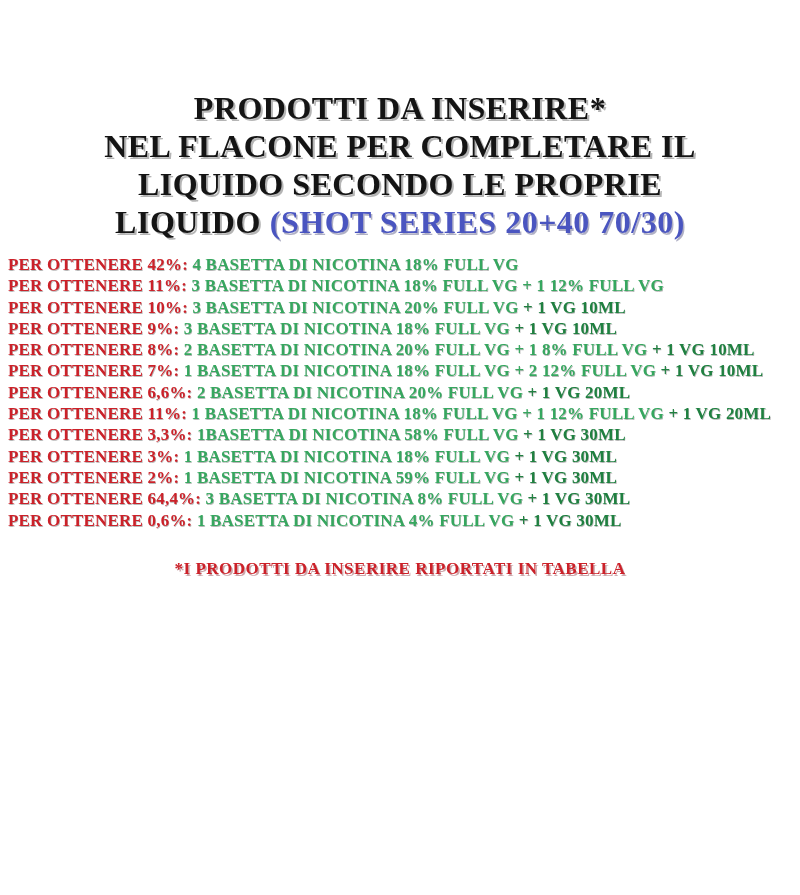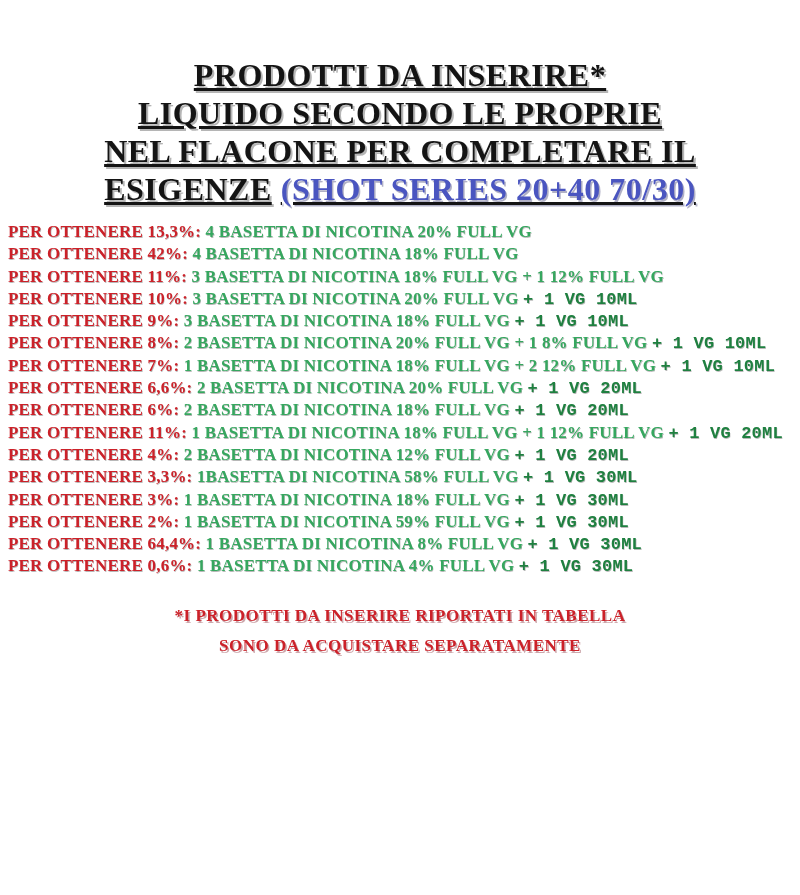--- a/index.html
+++ b/index.html
@@ -15,90 +15,85 @@
   body{
     width:800px;height:895px;
     background:var(--bg);
     overflow:hidden;
     font-family:"Liberation Serif", serif;
     font-weight:bold;
   }
   .page{width:800px;height:895px;position:relative;}
   
   .title{
-    padding-top:56px;
+    padding-top:89px;
     text-align:center;
     font-size:32px;
     line-height:38px;
     color:var(--black);
     letter-spacing:0.5px;
     text-shadow:2px 2px 0 rgba(90,90,90,0.45);
-    text-decoration:underline;
   }
   .title .blue{
     color:var(--blue);
     margin-left:0.28em;
     text-shadow:1.5px 1.5px 0 rgba(30,30,90,0.35);
     margin-top:20px;
   }
   
   .list{
     margin:13px 0 0 8px;
     font-size:17px;
     line-height:21.3px;
     letter-spacing:0.2px;
     white-space:nowrap;
   }
   .row span{text-shadow:0.6px 0.6px 0 rgba(0,0,0,0.28);}
   .row .label{color:var(--red);}
   .row .base{color:var(--green-base);margin-left:0.26em;}
-  .row .bottle{color:var(--green-bottle);margin-left:0.26em;font-family:Liberation Mono, monospace;}
+  .row .bottle{color:var(--green-bottle);margin-left:0.26em;}
   .row .base:empty,.row .bottle:empty{margin-left:0;}
   
   .footer{
     margin-top:23px;
     text-align:center;
     font-size:17px;
     line-height:30px;
     color:var(--red);
     letter-spacing:0.5px;
     text-shadow:1.5px 1.5px 0 rgba(110,0,14,0.35);
   }
 </style>
 </head>
 <body>
 
 <div class="page">
 
   <div class="title">
     <div>PRODOTTI DA INSERIRE*</div>
+    <div>NEL FLACONE PER COMPLETARE IL</div>
     <div>LIQUIDO SECONDO LE PROPRIE</div>
-    <div>NEL FLACONE PER COMPLETARE IL</div>
     <div>
-      <span>ESIGENZE</span><span class="blue">(SHOT SERIES 20+40 70/30)</span>
+      <span>LIQUIDO</span><span class="blue">(SHOT SERIES 20+40 70/30)</span>
     </div>
   </div>
 
   <div class="list" id="recipe-list">
-      <div class="row"><span class="label">PER OTTENERE 13,3%:</span><span class="base">4 BASETTA DI NICOTINA 20% FULL VG</span><span class="bottle"></span></div>
       <div class="row"><span class="label">PER OTTENERE 42%:</span><span class="base">4 BASETTA DI NICOTINA 18% FULL VG</span><span class="bottle"></span></div>
       <div class="row"><span class="label">PER OTTENERE 11%:</span><span class="base">3 BASETTA DI NICOTINA 18% FULL VG + 1 12% FULL VG</span><span class="bottle"></span></div>
       <div class="row"><span class="label">PER OTTENERE 10%:</span><span class="base">3 BASETTA DI NICOTINA 20% FULL VG</span><span class="bottle">+ 1 VG 10ML</span></div>
       <div class="row"><span class="label">PER OTTENERE 9%:</span><span class="base">3 BASETTA DI NICOTINA 18% FULL VG</span><span class="bottle">+ 1 VG 10ML</span></div>
       <div class="row"><span class="label">PER OTTENERE 8%:</span><span class="base">2 BASETTA DI NICOTINA 20% FULL VG + 1 8% FULL VG</span><span class="bottle">+ 1 VG 10ML</span></div>
       <div class="row"><span class="label">PER OTTENERE 7%:</span><span class="base">1 BASETTA DI NICOTINA 18% FULL VG + 2 12% FULL VG</span><span class="bottle">+ 1 VG 10ML</span></div>
       <div class="row"><span class="label">PER OTTENERE 6,6%:</span><span class="base">2 BASETTA DI NICOTINA 20% FULL VG</span><span class="bottle">+ 1 VG 20ML</span></div>
-      <div class="row"><span class="label">PER OTTENERE 6%:</span><span class="base">2 BASETTA DI NICOTINA 18% FULL VG</span><span class="bottle">+ 1 VG 20ML</span></div>
       <div class="row"><span class="label">PER OTTENERE 11%:</span><span class="base">1 BASETTA DI NICOTINA 18% FULL VG + 1 12% FULL VG</span><span class="bottle">+ 1 VG 20ML</span></div>
-      <div class="row"><span class="label">PER OTTENERE 4%:</span><span class="base">2 BASETTA DI NICOTINA 12% FULL VG</span><span class="bottle">+ 1 VG 20ML</span></div>
       <div class="row"><span class="label">PER OTTENERE 3,3%:</span><span class="base">1BASETTA DI NICOTINA 58% FULL VG</span><span class="bottle">+ 1 VG 30ML</span></div>
       <div class="row"><span class="label">PER OTTENERE 3%:</span><span class="base">1 BASETTA DI NICOTINA 18% FULL VG</span><span class="bottle">+ 1 VG 30ML</span></div>
       <div class="row"><span class="label">PER OTTENERE 2%:</span><span class="base">1 BASETTA DI NICOTINA 59% FULL VG</span><span class="bottle">+ 1 VG 30ML</span></div>
-      <div class="row"><span class="label">PER OTTENERE 64,4%:</span><span class="base">1 BASETTA DI NICOTINA 8% FULL VG</span><span class="bottle">+ 1 VG 30ML</span></div>
+      <div class="row"><span class="label">PER OTTENERE 64,4%:</span><span class="base">3 BASETTA DI NICOTINA 8% FULL VG</span><span class="bottle">+ 1 VG 30ML</span></div>
       <div class="row"><span class="label">PER OTTENERE 0,6%:</span><span class="base">1 BASETTA DI NICOTINA 4% FULL VG</span><span class="bottle">+ 1 VG 30ML</span></div>
     </div>
 
   <div class="footer">
     <div>*I PRODOTTI DA INSERIRE RIPORTATI IN TABELLA</div>
-    <div>SONO DA ACQUISTARE SEPARATAMENTE</div>
   </div>
 
 </div>
 
 </body></html>

